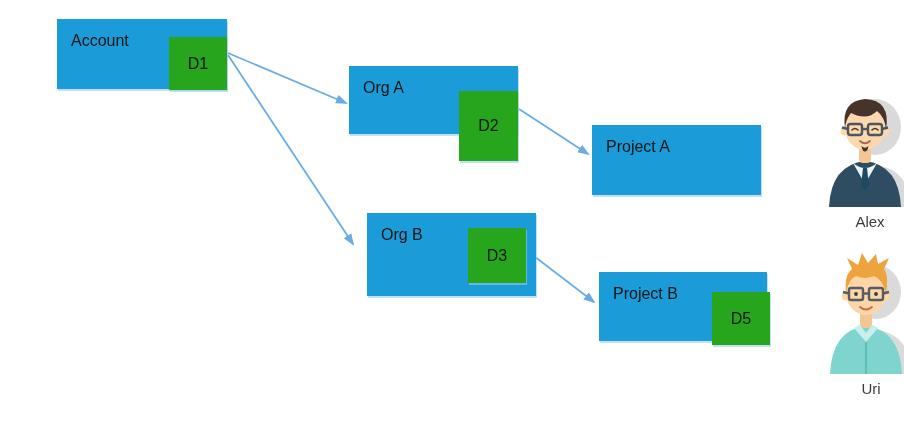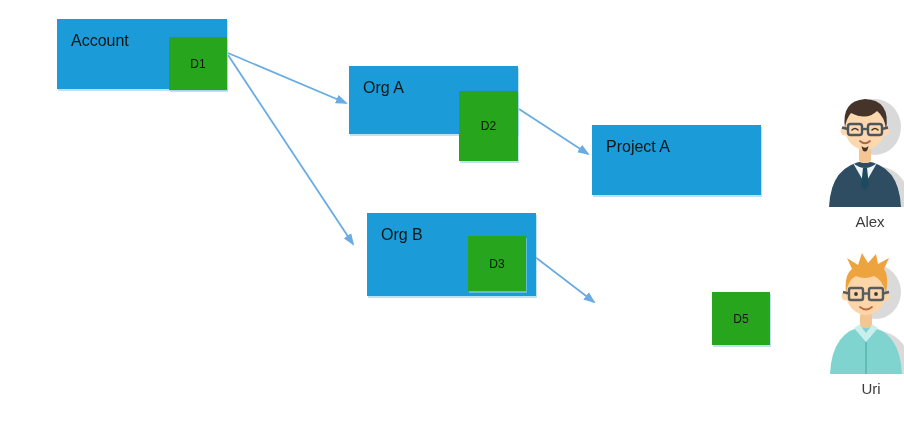--- a/index.html
+++ b/index.html
@@ -9,21 +9,21 @@
     background:#ffffff; overflow:hidden;margin-left:44px;
   }
   .node {
     position:absolute; background:#1b9cd8; color:#141414;
     font-size:16px; box-sizing:border-box;
     padding:13px 0 0 14px;
     box-shadow:1px 2px 0 rgba(140,200,235,0.55);
   }
   .badge {
     position:absolute; background:#27a51d; color:#141414;
-    font-size:12px; display:flex; align-items:center; justify-content:center;
+    font-size:16px; display:flex; align-items:center; justify-content:center;
     box-shadow:1px 2px 0 rgba(150,205,235,0.6);
   }
   .arrows { position:absolute; left:0; top:0; pointer-events:none; }
   .person { position:absolute; width:92px; text-align:center; }
   .person-name { font-size:15px; color:#3c3c3c; margin-top:2px; }
 </style>
 </head>
 <body>
 
 <div class="canvas">
@@ -50,28 +50,31 @@
   <div class="node" style="left:305px;top:66px;width:169px;height:68px">
     <span>Org A</span>
   </div>
   <div class="badge" style="left:415px;top:91px;width:59px;height:70px">
     <span>D2</span>
   </div>
 
   <div class="node" style="left:323px;top:213px;width:169px;height:83px">
     <span>Org B</span>
   </div>
-  <div class="badge" style="left:424px;top:236px;width:58px;height:55px">
+  <div class="badge" style="left:424px;top:228px;width:58px;height:55px">
     <span>D3</span>
   </div>
 
   <div class="node" style="left:548px;top:125px;width:169px;height:70px">
     <span>Project A</span>
   </div>
 
+  <div class="node" style="left:555px;top:272px;width:168px;height:69px">
+    <span>Project B</span>
+  </div>
   <div class="badge" style="left:668px;top:292px;width:58px;height:53px">
     <span>D5</span>
   </div>
 
   <div class="person" style="left:780px;top:91px">
     <svg width="90" height="116" viewBox="0 0 90 116">
       <g transform="translate(8,2)" fill="#d9d9d9">
         <ellipse cx="42" cy="34" rx="26" ry="28"></ellipse>
         <path d="M6,114 Q8,76 42,72 Q76,76 78,114 Z"></path>
       </g>

